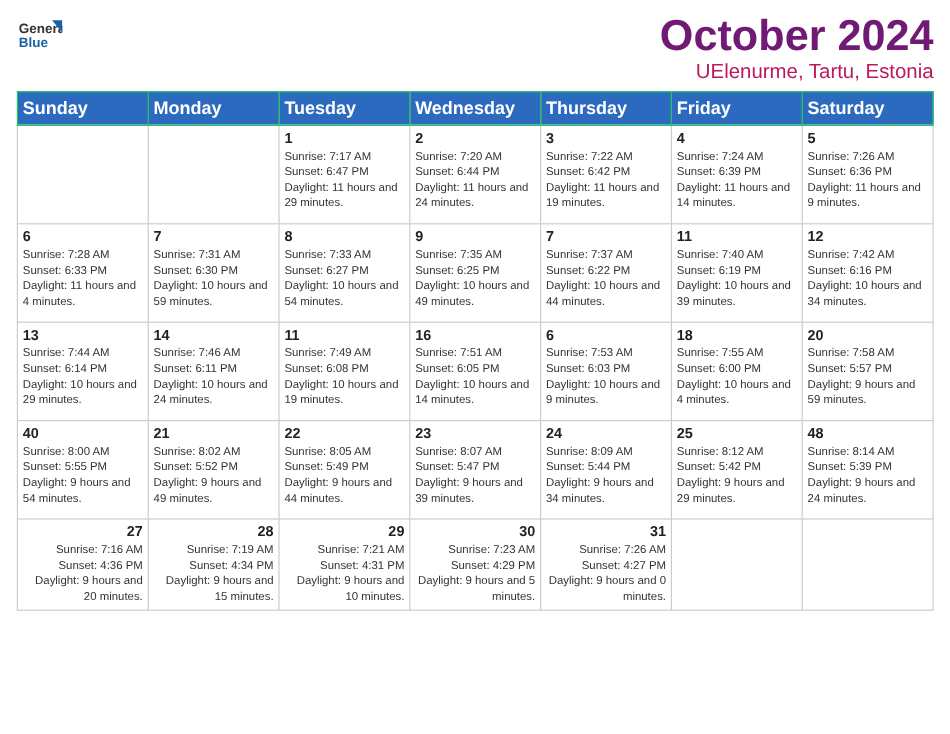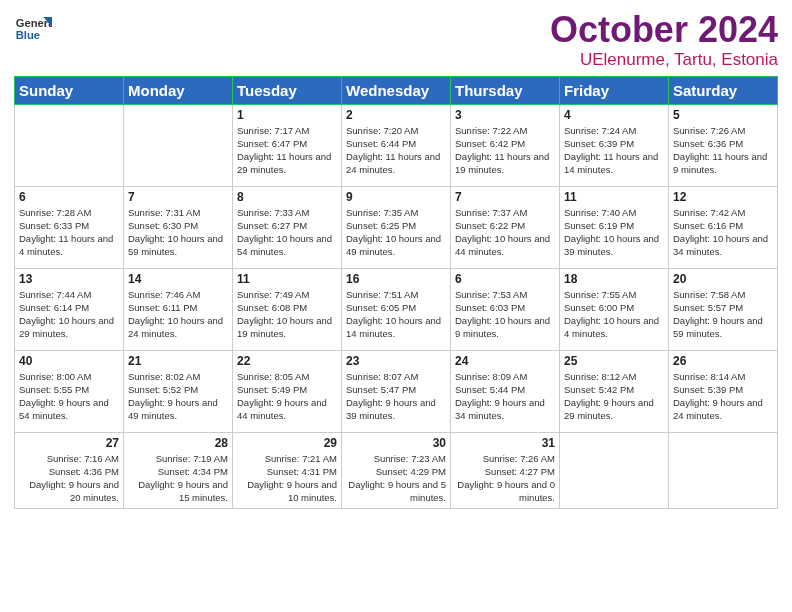--- a/index.html
+++ b/index.html
@@ -225,21 +225,21 @@
           </td>
           <td>
             <span class="day-num">24</span>
             <div class="day-info">Sunrise: 8:09 AM<br>Sunset: 5:44 PM<br>Daylight: 9 hours and 34 minutes.</div>
           </td>
           <td>
             <span class="day-num">25</span>
             <div class="day-info">Sunrise: 8:12 AM<br>Sunset: 5:42 PM<br>Daylight: 9 hours and 29 minutes.</div>
           </td>
           <td>
-            <span class="day-num">26</span>
+            <span class="day-num">48</span>
             <div class="day-info">Sunrise: 8:14 AM<br>Sunset: 5:39 PM<br>Daylight: 9 hours and 24 minutes.</div>
           </td>
         </tr>
         <tr>
           <td>
             <span class="day-num">27</span>
             <div class="day-info">Sunrise: 7:16 AM<br>Sunset: 4:36 PM<br>Daylight: 9 hours and 20 minutes.</div>
           </td>
           <td>
             <span class="day-num">28</span>

